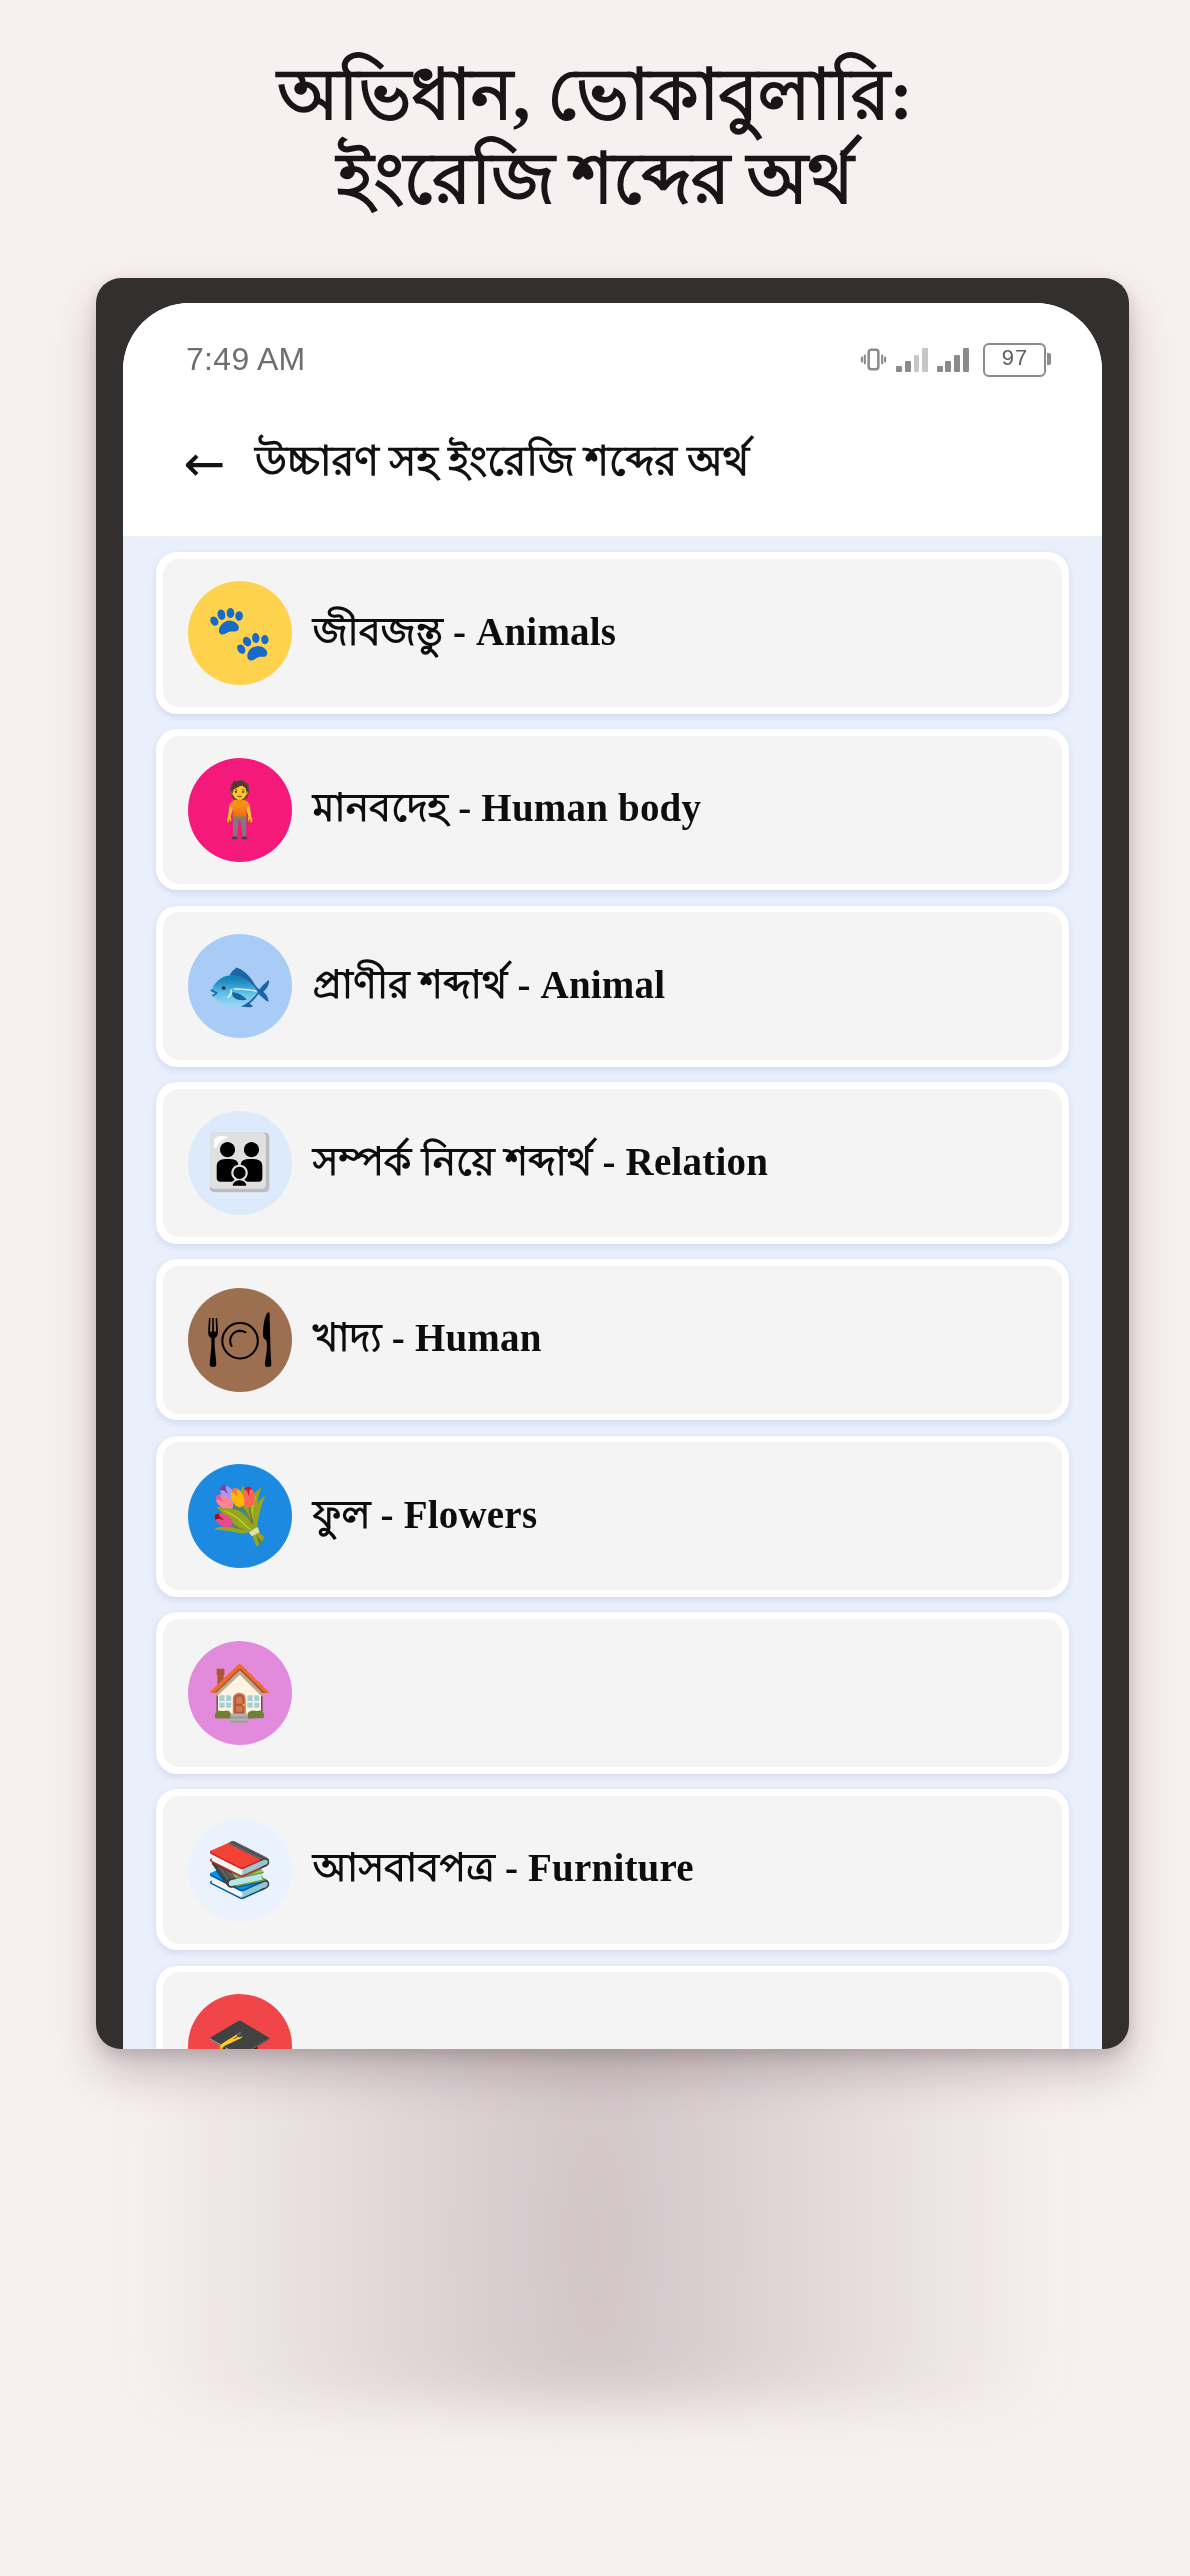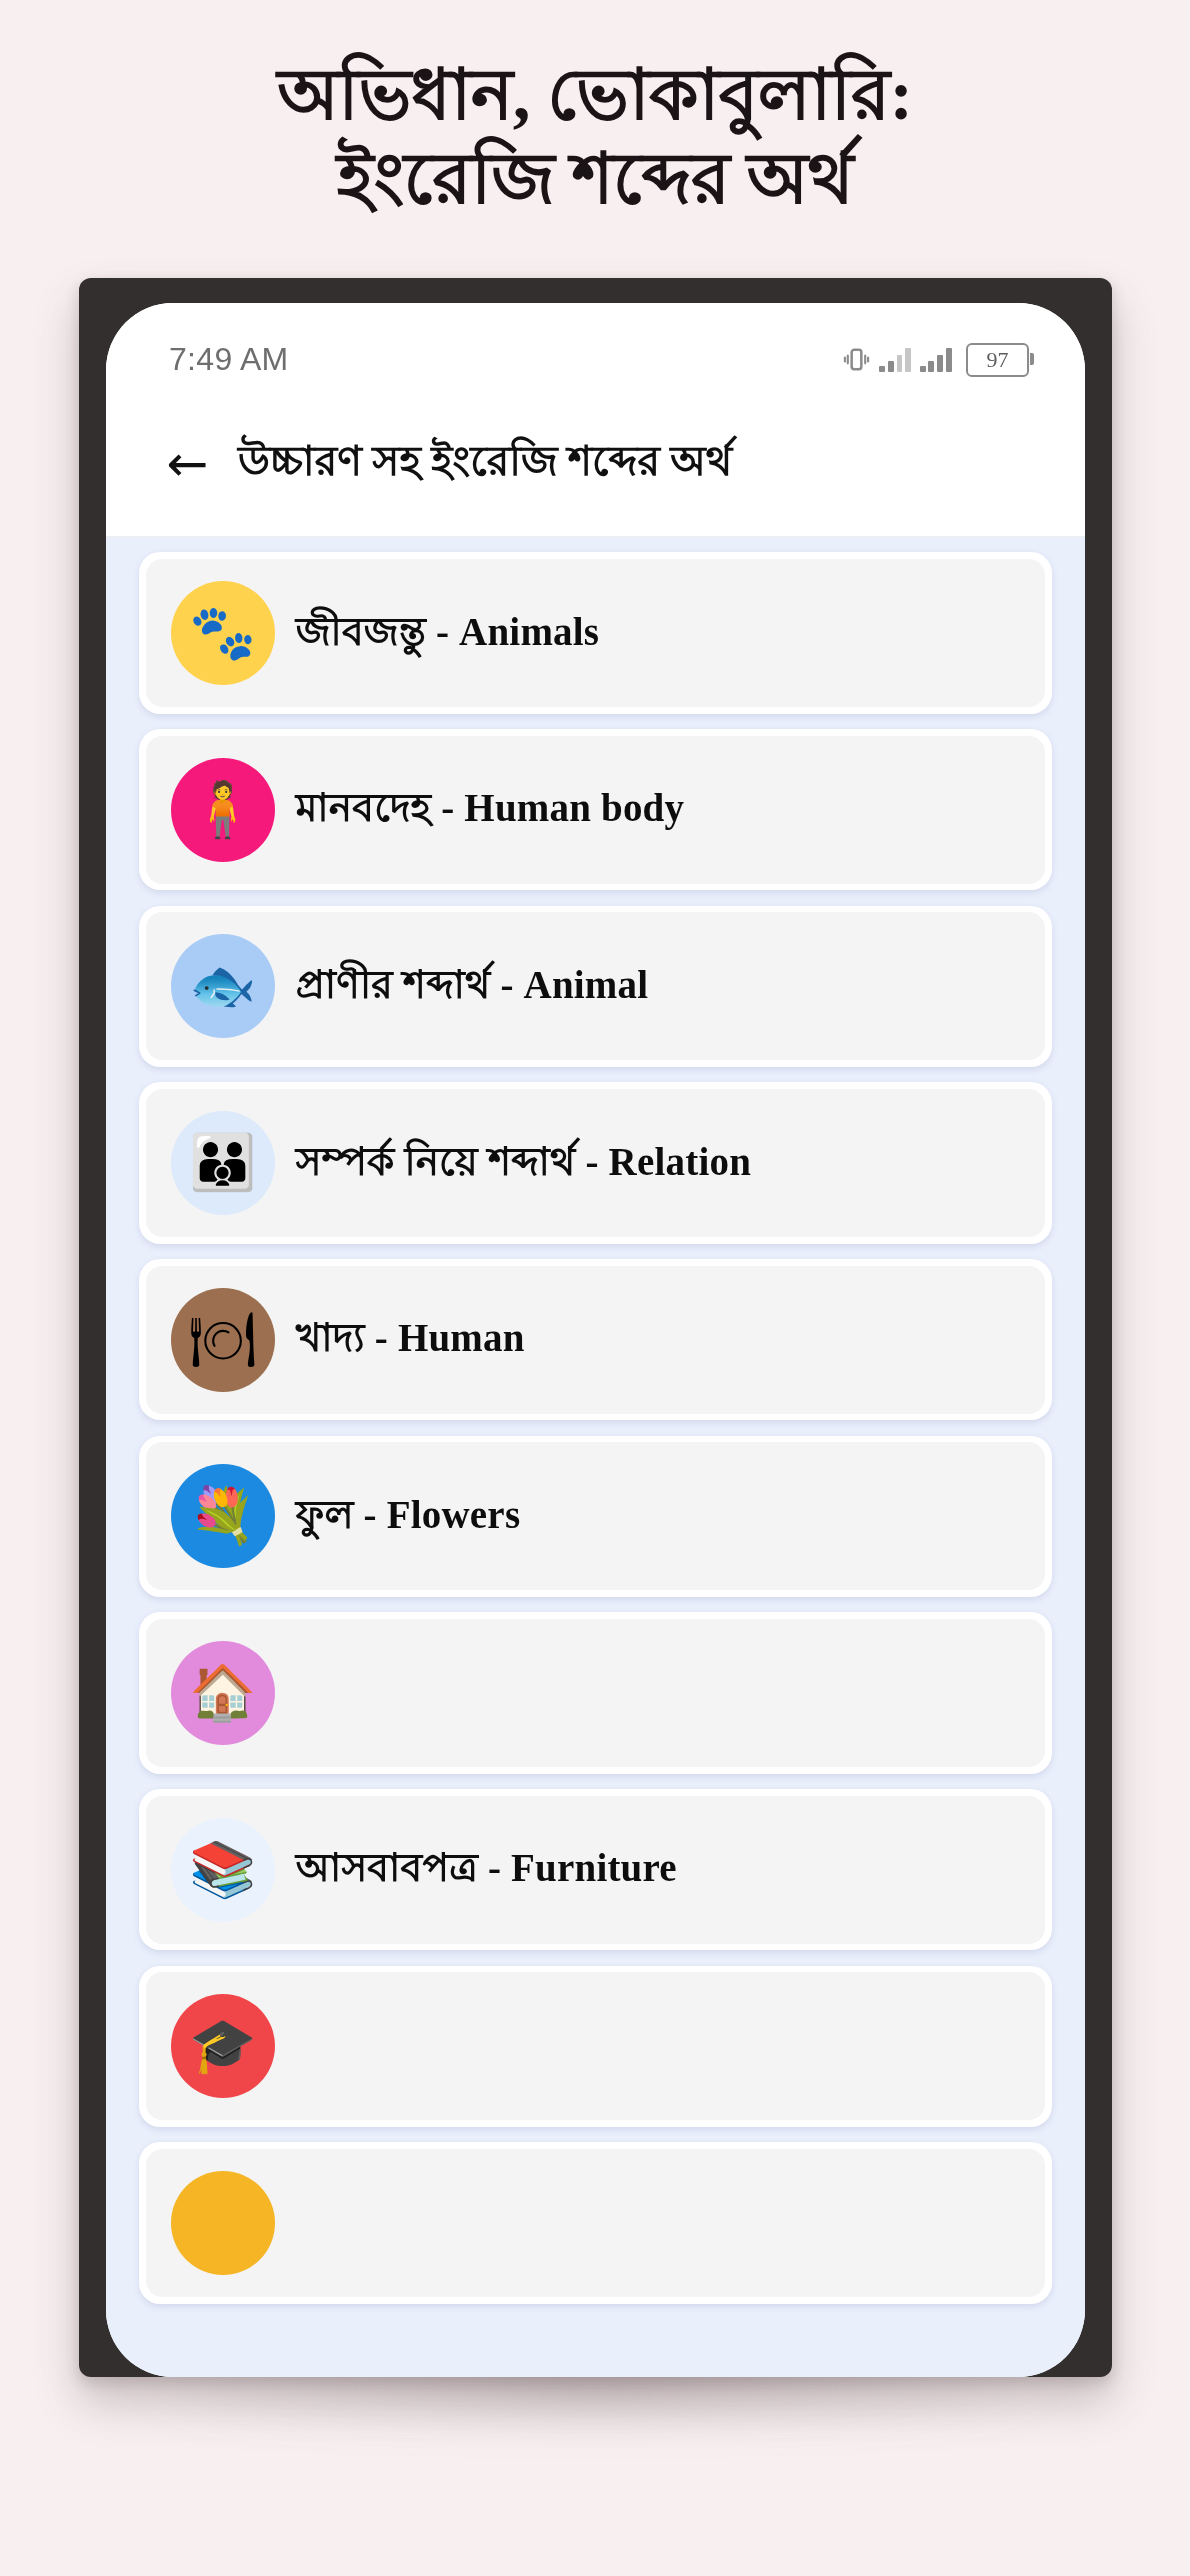--- a/index.html
+++ b/index.html
@@ -31,24 +31,24 @@
   #phone-shadow{
     position:absolute;
     left:113px;top:316px;
     width:966px;height:2089px;
     border-radius:82px;
     background:radial-gradient(ellipse at 50% 92%, rgba(120,100,105,.30) 0%, rgba(120,100,105,0) 68%);
     filter:blur(25px);
   }
   #phone-frame{
     position:absolute;
-    left:79px;top:278px;
-    width:1033px;height:2099px;
+    left:96px;top:278px;
+    width:1033px;height:1771px;
     background:#332f2e;
-    border-radius:12px;
+    border-radius:25px;
     box-shadow:0 25px 44px rgba(90,72,76,.28), 0 5.8px 13.4px rgba(90,72,76,.20);
     overflow:hidden;
   }
   #phone-screen{
     position:absolute;
     left:27px;top:25px;
     width:979px;height:2074px;
     background:#ffffff;
     border-radius:67px;
     overflow:hidden;
@@ -81,21 +81,21 @@
     display:flex;align-items:center;justify-content:center;
     border:2.9px solid #8b8b8b;border-radius:5.8px;
     width:59px;height:30px;position:relative;margin-left:5.8px;
   }
   #battery-icon:after{
     content:"";position:absolute;right:-6.7px;top:8.6px;
     width:3.8px;height:11.5px;background:#8b8b8b;border-radius:0 1.9px 1.9px 0;
   }
   #battery-level{
     font-size:22px;color:#5e5e5e;font-weight:500;
-    font-family:Liberation Serif, serif;line-height:1;
+    font-family:Liberation Mono, monospace;line-height:1;
   }
 
   
   #app-bar{
     height:146px;background:#ffffff;
     display:flex;align-items:center;
     padding:0 38px 0 52px;box-sizing:border-box;
     border-bottom:1px solid #f0f0f0;
   }
   #back-arrow{

